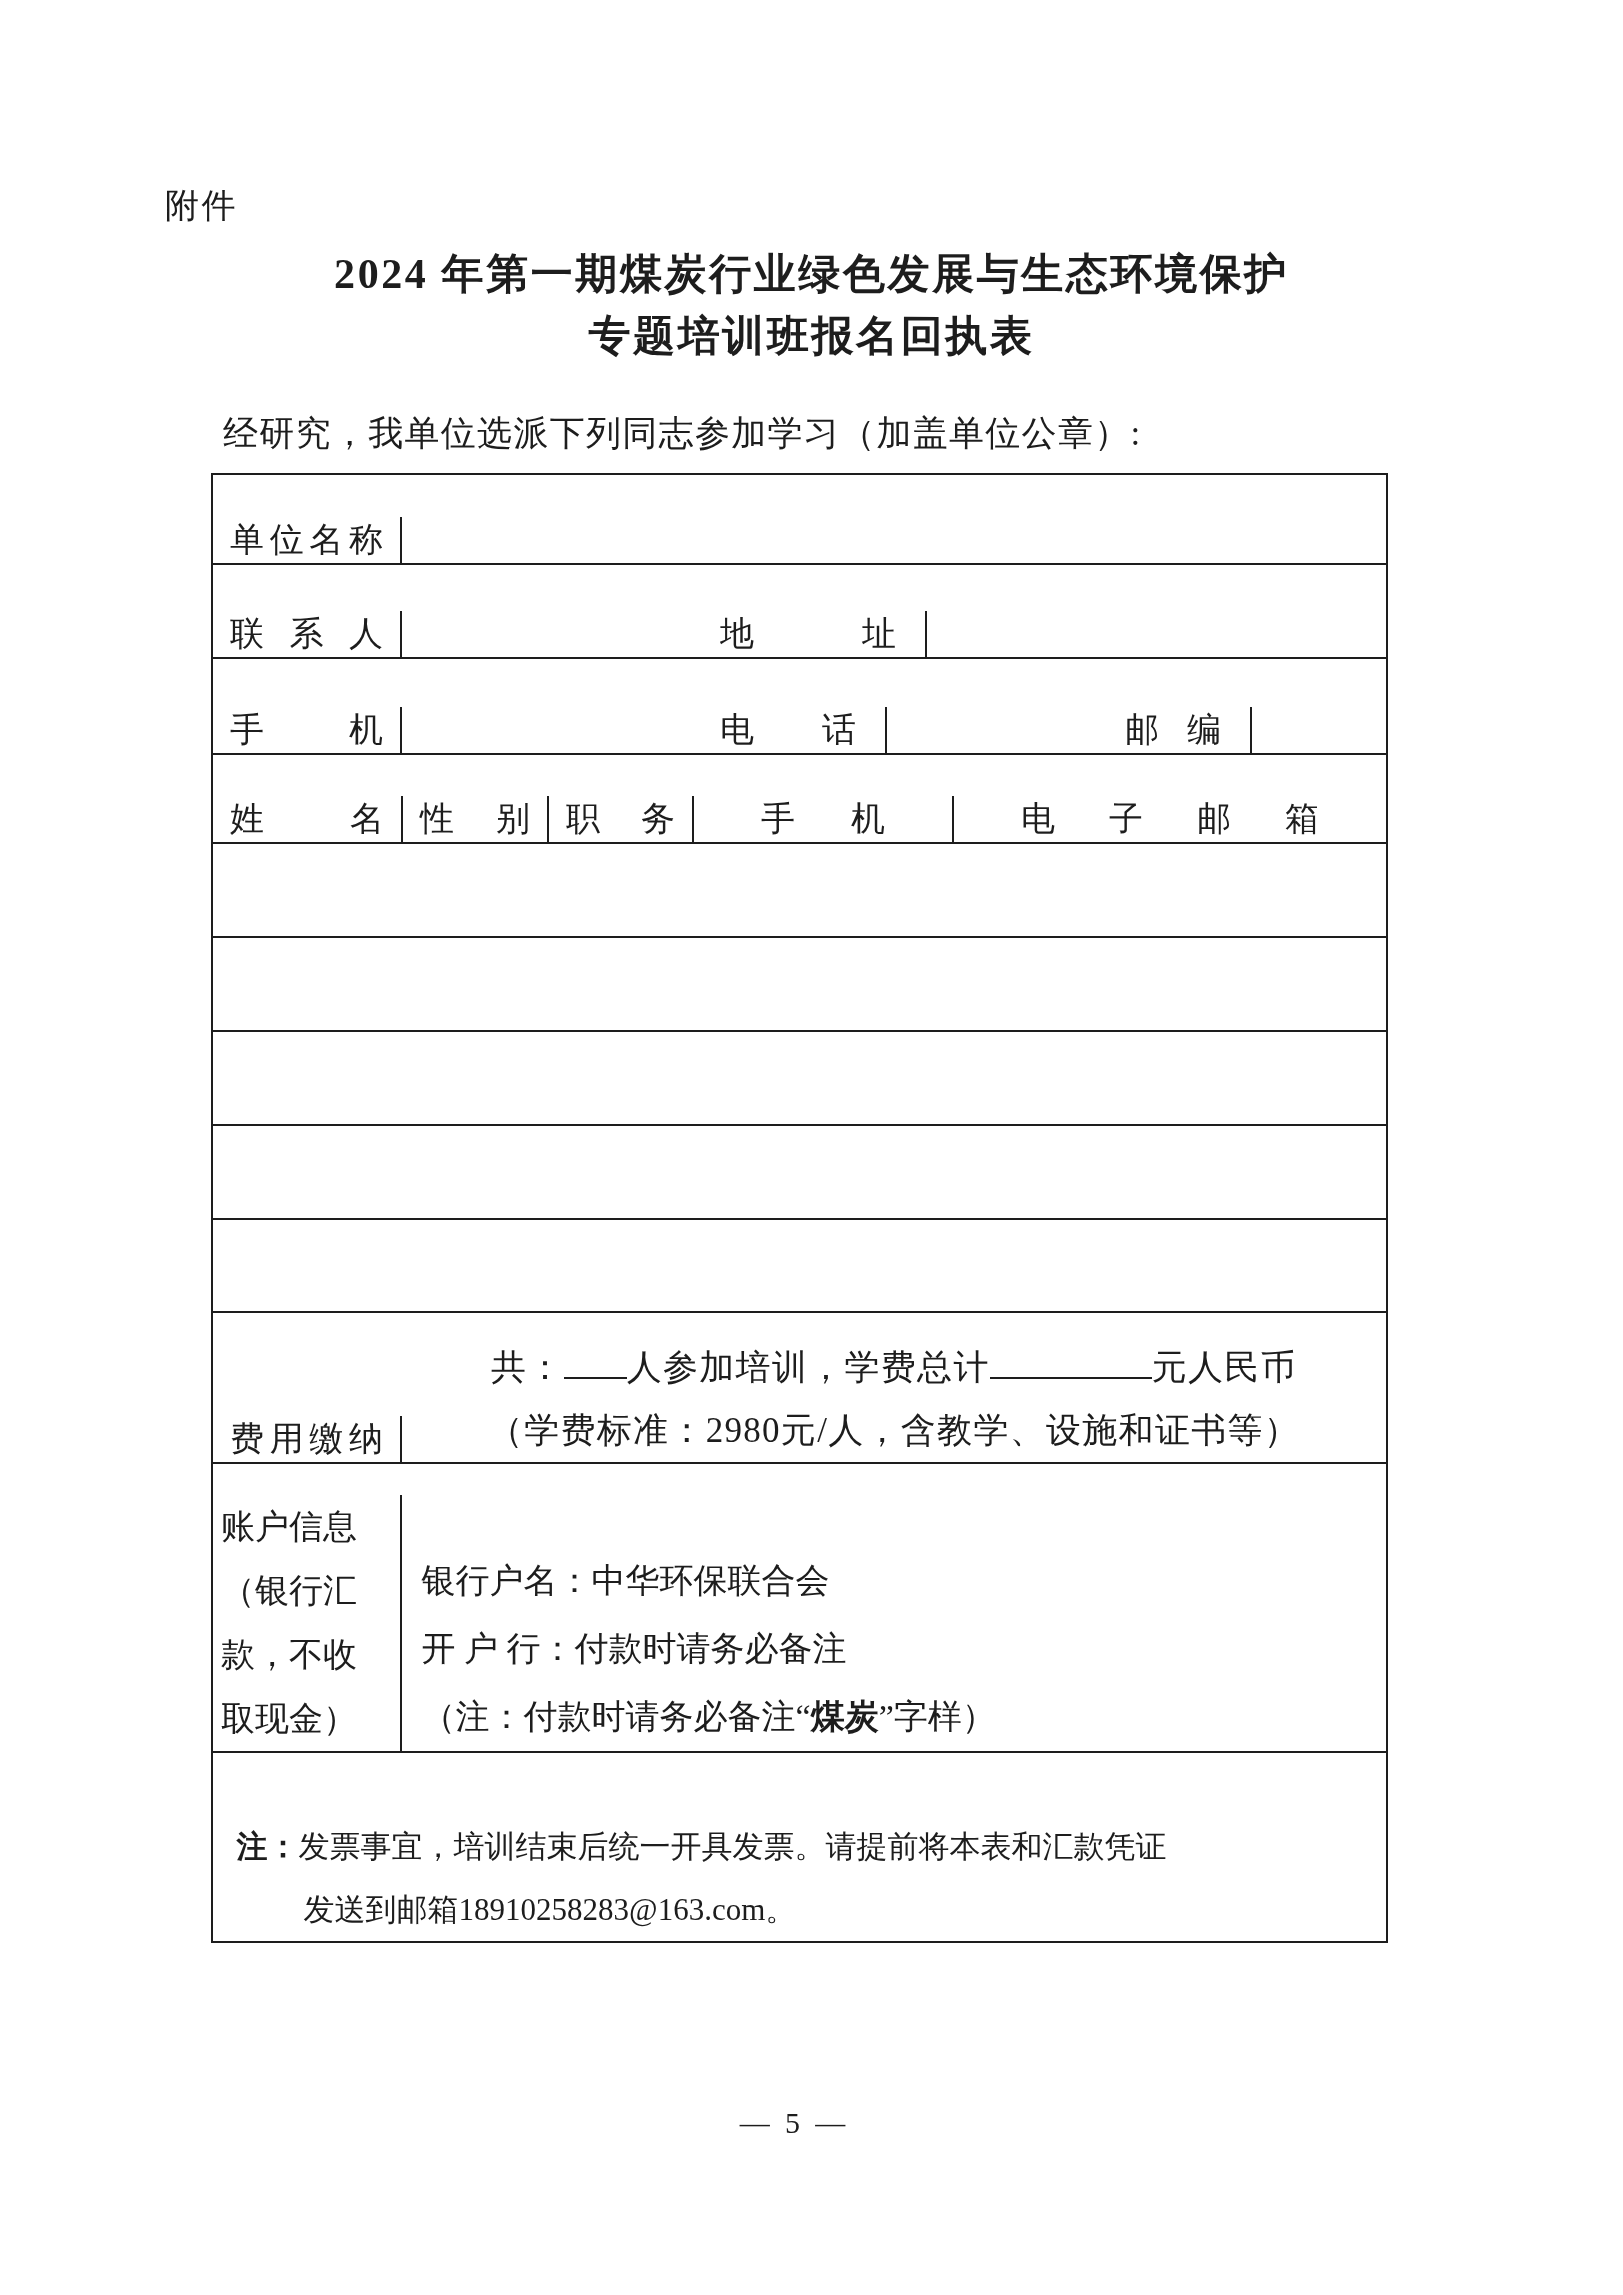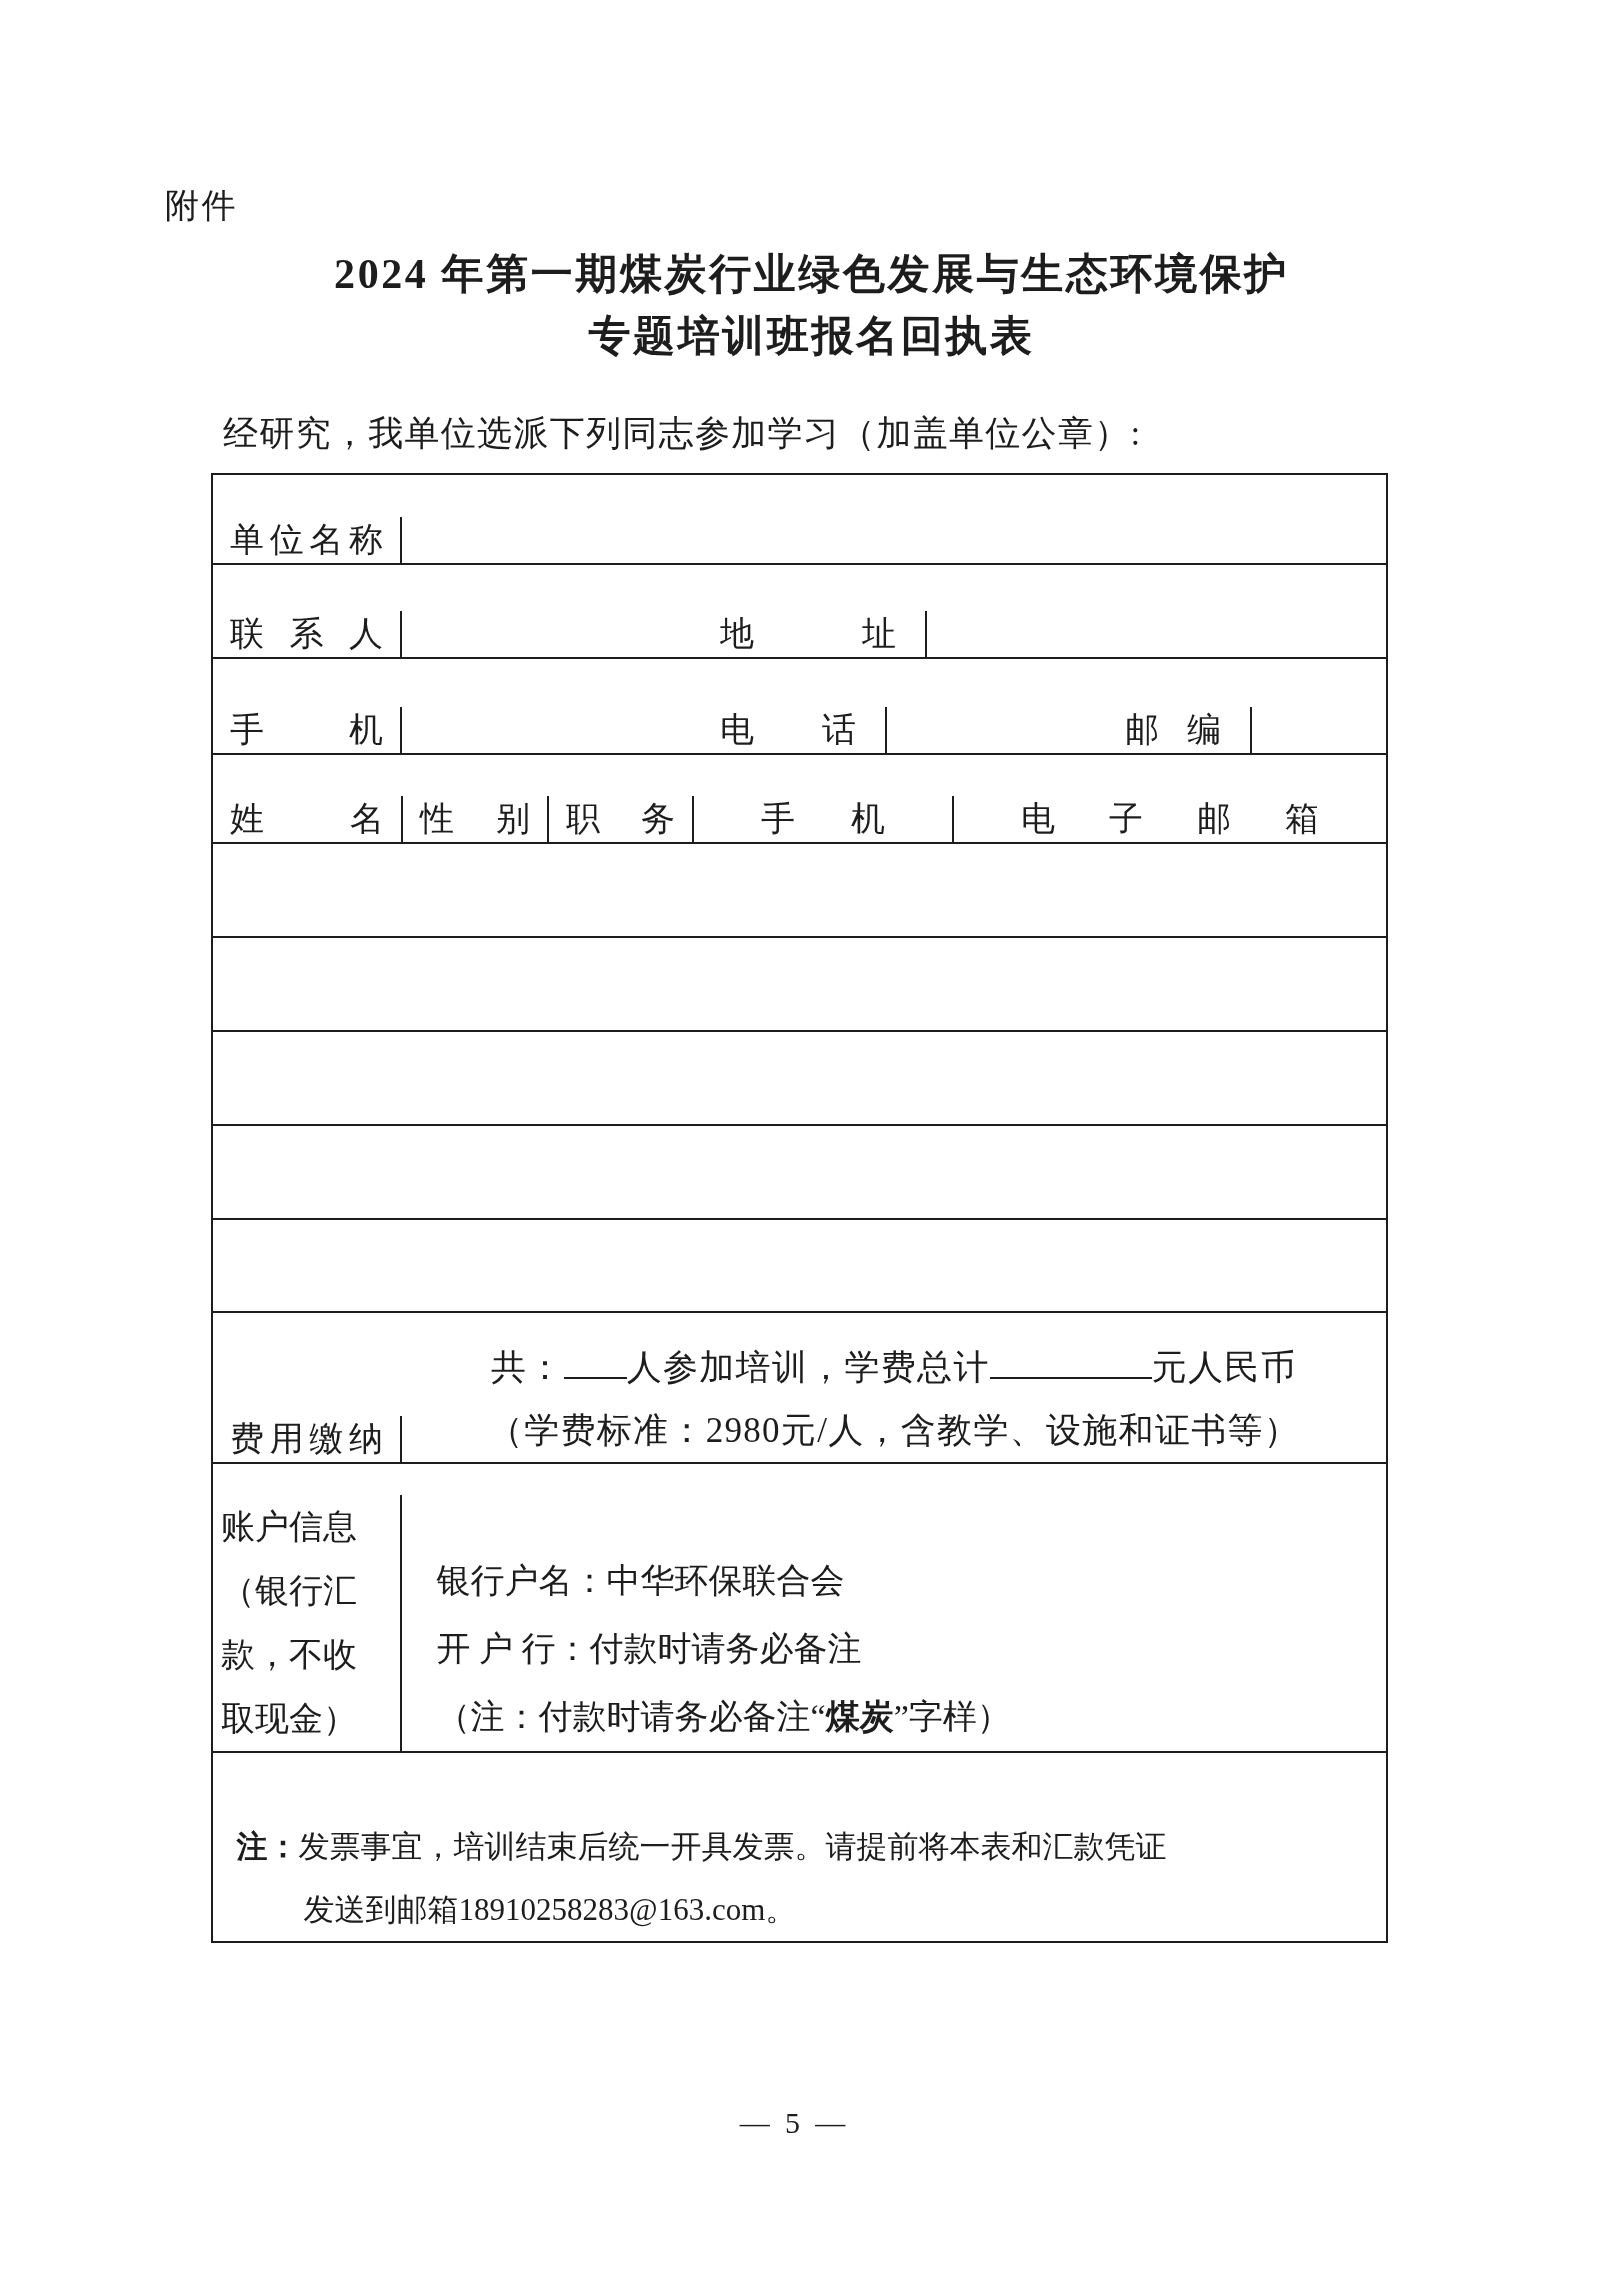--- a/index.html
+++ b/index.html
@@ -67,21 +67,21 @@
   }
   .blank-short{width:63px;}
   .blank-long{width:162px;}
   
   .acct-lbl{
     display:block;flex:1;
     font-size:34px;line-height:64px;
     white-space:pre-line;
     padding-left:7.9px;
   }
-  .acct-cell{flex-direction:column;justify-content:center;align-items:flex-start;padding-left:19.6px;margin-left:15px;}
+  .acct-cell{flex-direction:column;justify-content:center;align-items:flex-start;padding-left:19.6px;}
   .acct-line{font-size:34px;line-height:68px;white-space:nowrap;}
   .acct-bold{font-weight:bold;}
   
   .note-cell{flex-direction:column;justify-content:center;align-items:flex-start;padding:0 19.6px 0 23.6px;}
   .note-line{font-size:31px;line-height:63px;white-space:nowrap;}
   .note-prefix{font-weight:bold;}
   .note-indent{padding-left:67px;}
   
   .copy-note{
     position:absolute;top:1960px;right:257px;

